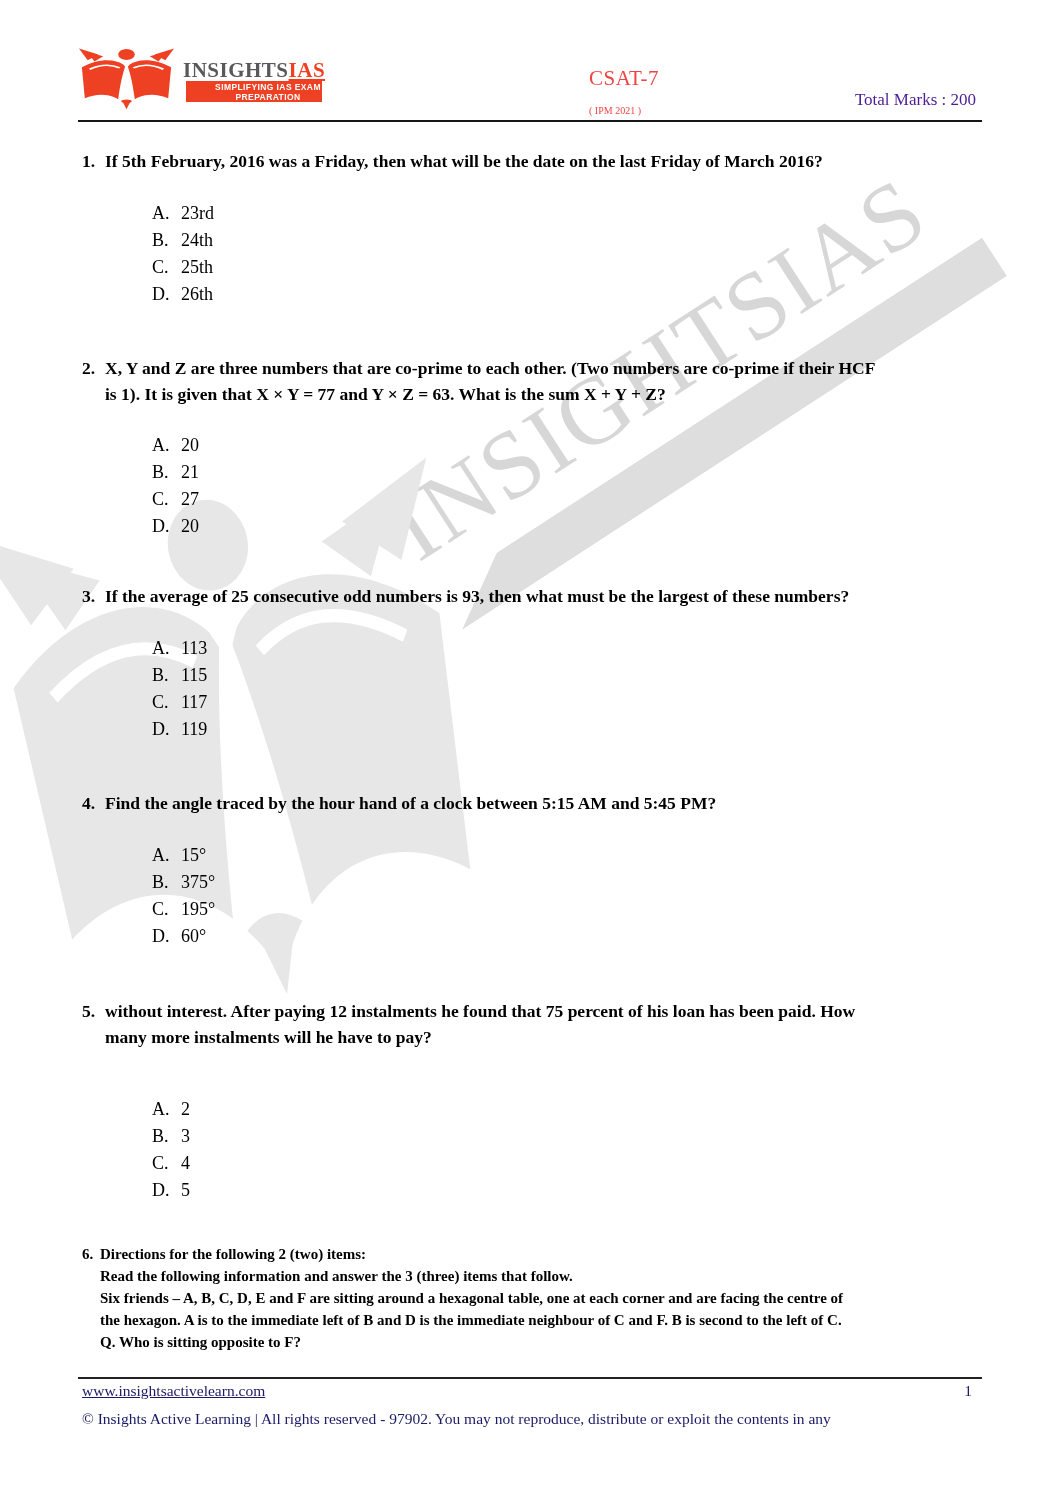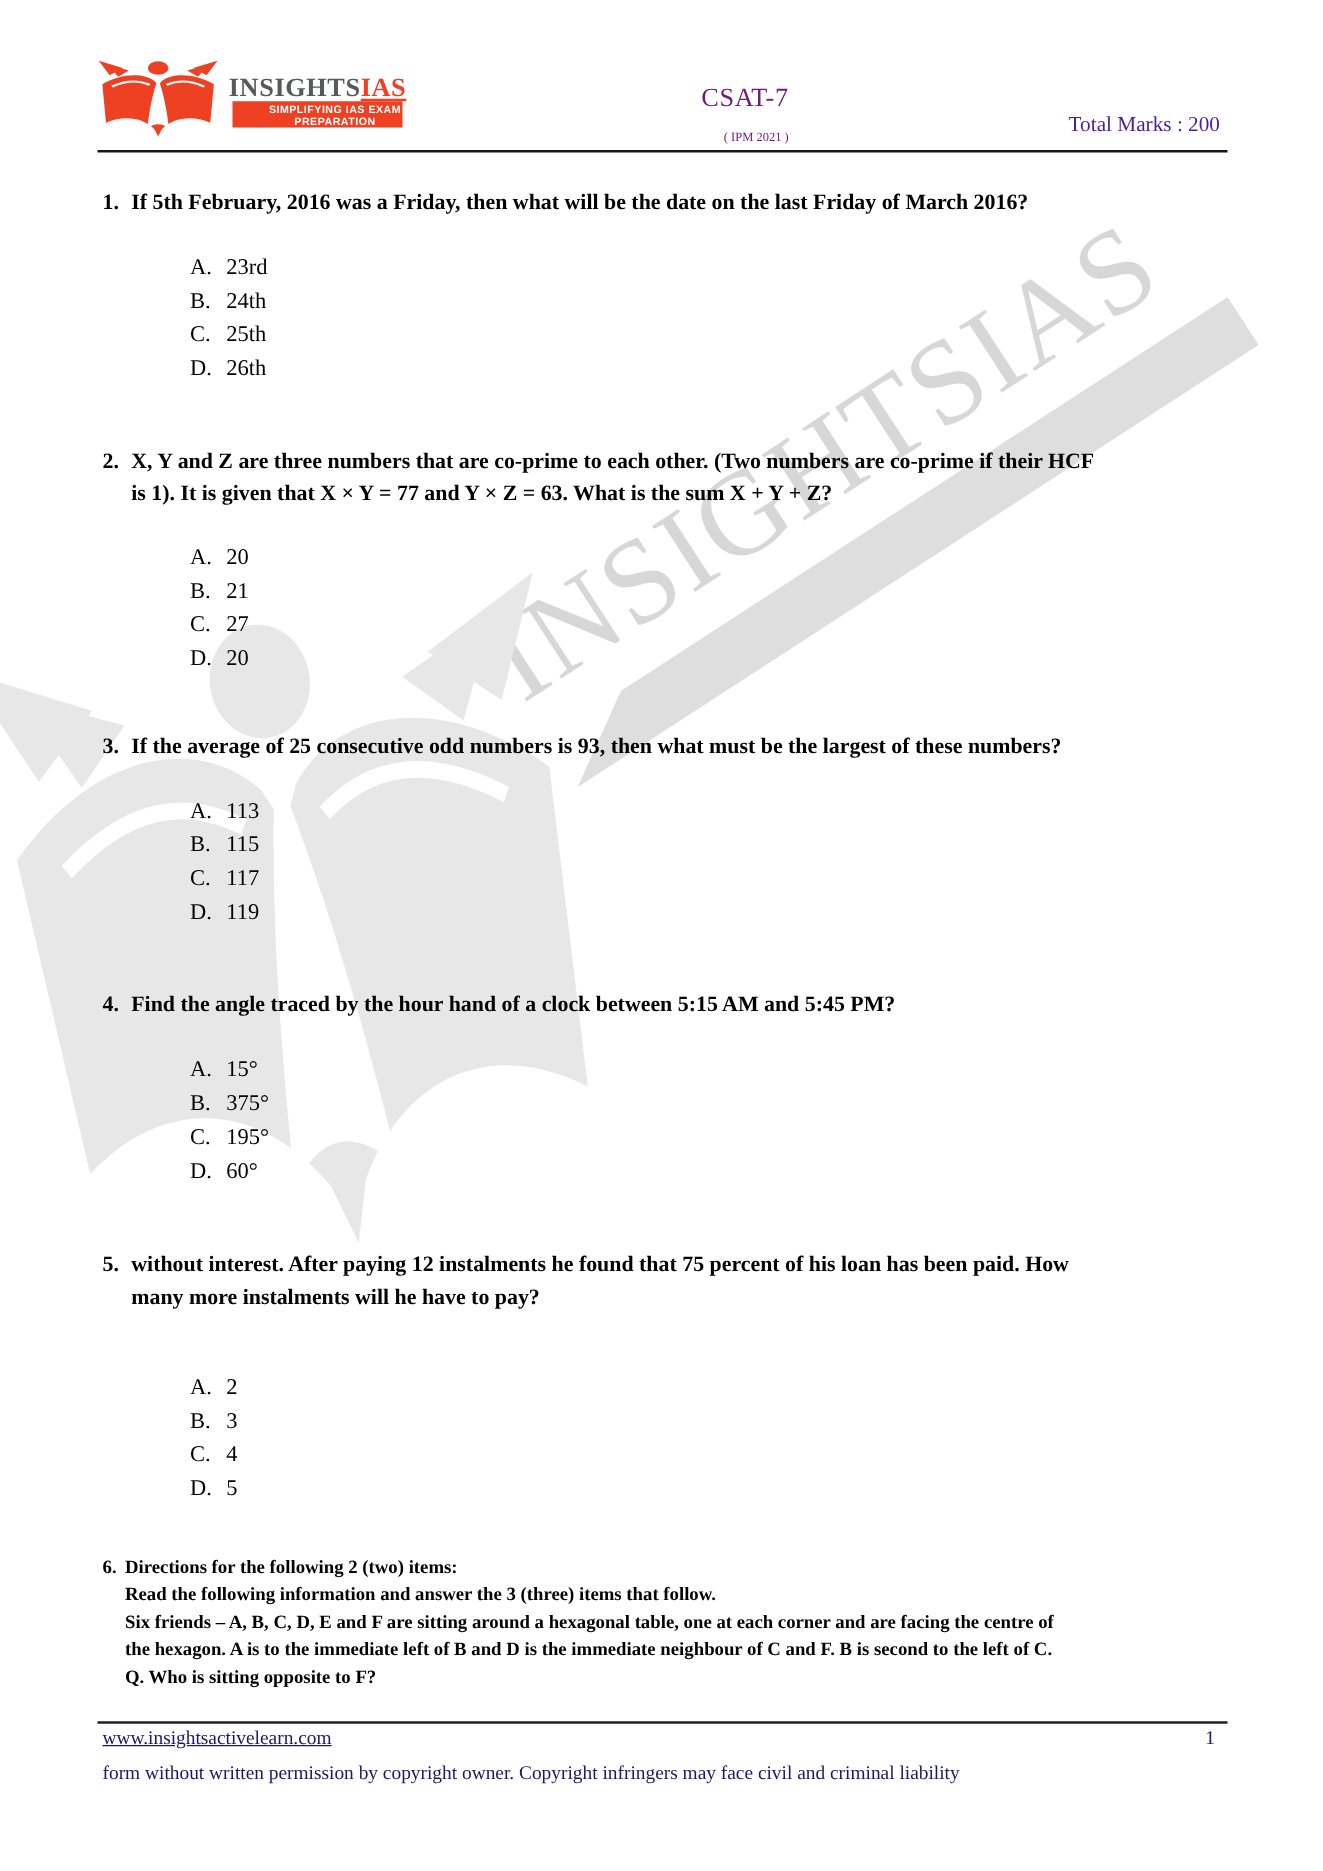--- a/index.html
+++ b/index.html
@@ -48,21 +48,21 @@
   }
   .brand-accent{color:#ee4023;text-decoration:underline;}
   .brand-box{
     position:absolute;left:186px;top:81px;width:136px;height:21px;
     background:#ee4023;color:#fff;
     font-family:"Liberation Sans",sans-serif;
     font-weight:bold;font-size:8.5px;line-height:10px;
     text-align:center;letter-spacing:.4px;
     padding-top:1px;box-sizing:border-box;padding-left:28px;
   }
-  .title-block{position:absolute;left:596px;top:66px;transform:translateX(-50%);text-align:right;color:#701a75;}
+  .title-block{position:absolute;left:624px;top:66px;transform:translateX(-50%);text-align:left;color:#ef4444;}
   .doc-title{font-size:21px;letter-spacing:.5px;}
   .doc-subtitle{font-size:10px;margin-top:14px;}
   .marks{position:absolute;right:82px;top:90px;font-size:17px;color:#4c1d95;}
   .rule{position:absolute;left:78px;width:904px;background:#161616;}
   .header-rule{top:120px;height:2px;}
   
   .question{
     position:absolute;left:82px;width:906px;
     font-weight:bold;font-size:17.5px;line-height:26px;
   }
@@ -279,16 +279,16 @@
         </span>
       </div>
     </div>
 
     <div class="rule footer-rule"></div>
     <div class="footer-row">
       <a href="#" class="site-link">www.insightsactivelearn.com</a>
       <span>1</span>
     </div>
     <div class="copyright">
-      <div>form without written permission by copyright owner. Copyright infringers may face civil and criminal liability</div>
+      <div>© Insights Active Learning | All rights reserved - 97902. You may not reproduce, distribute or exploit the contents in any</div>
     </div>
   </div>
 </div>
 
 </body></html>

